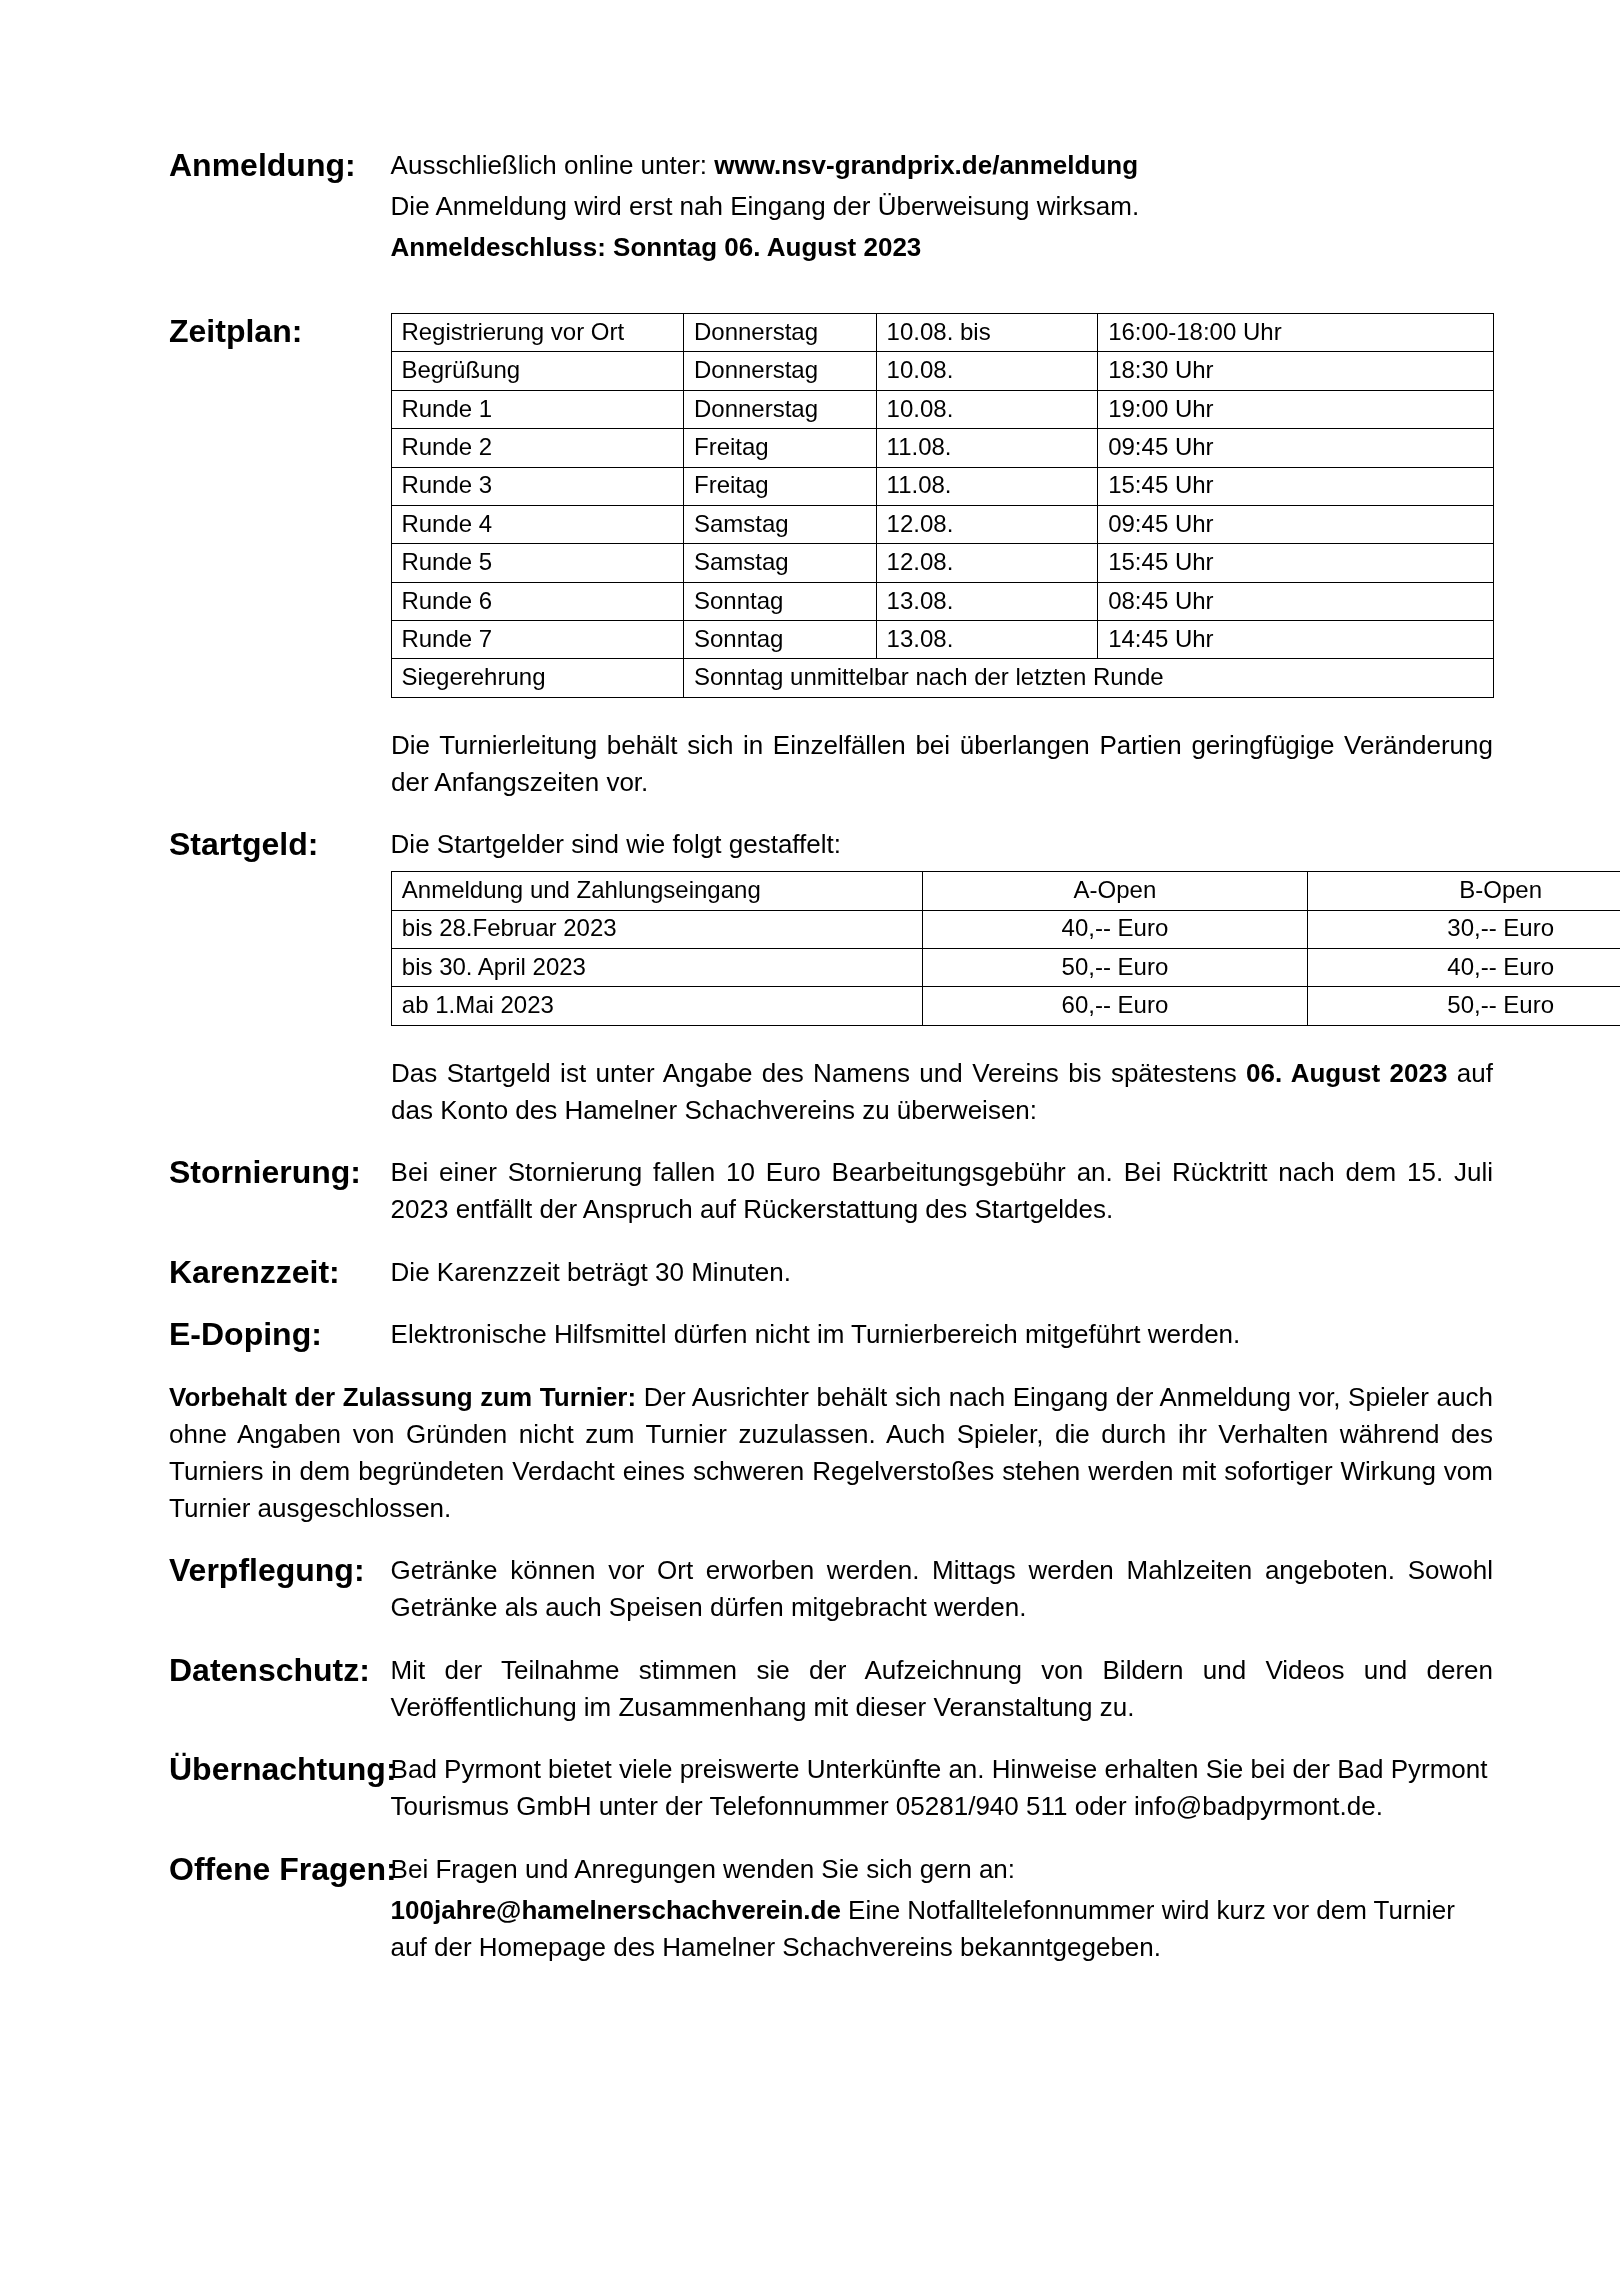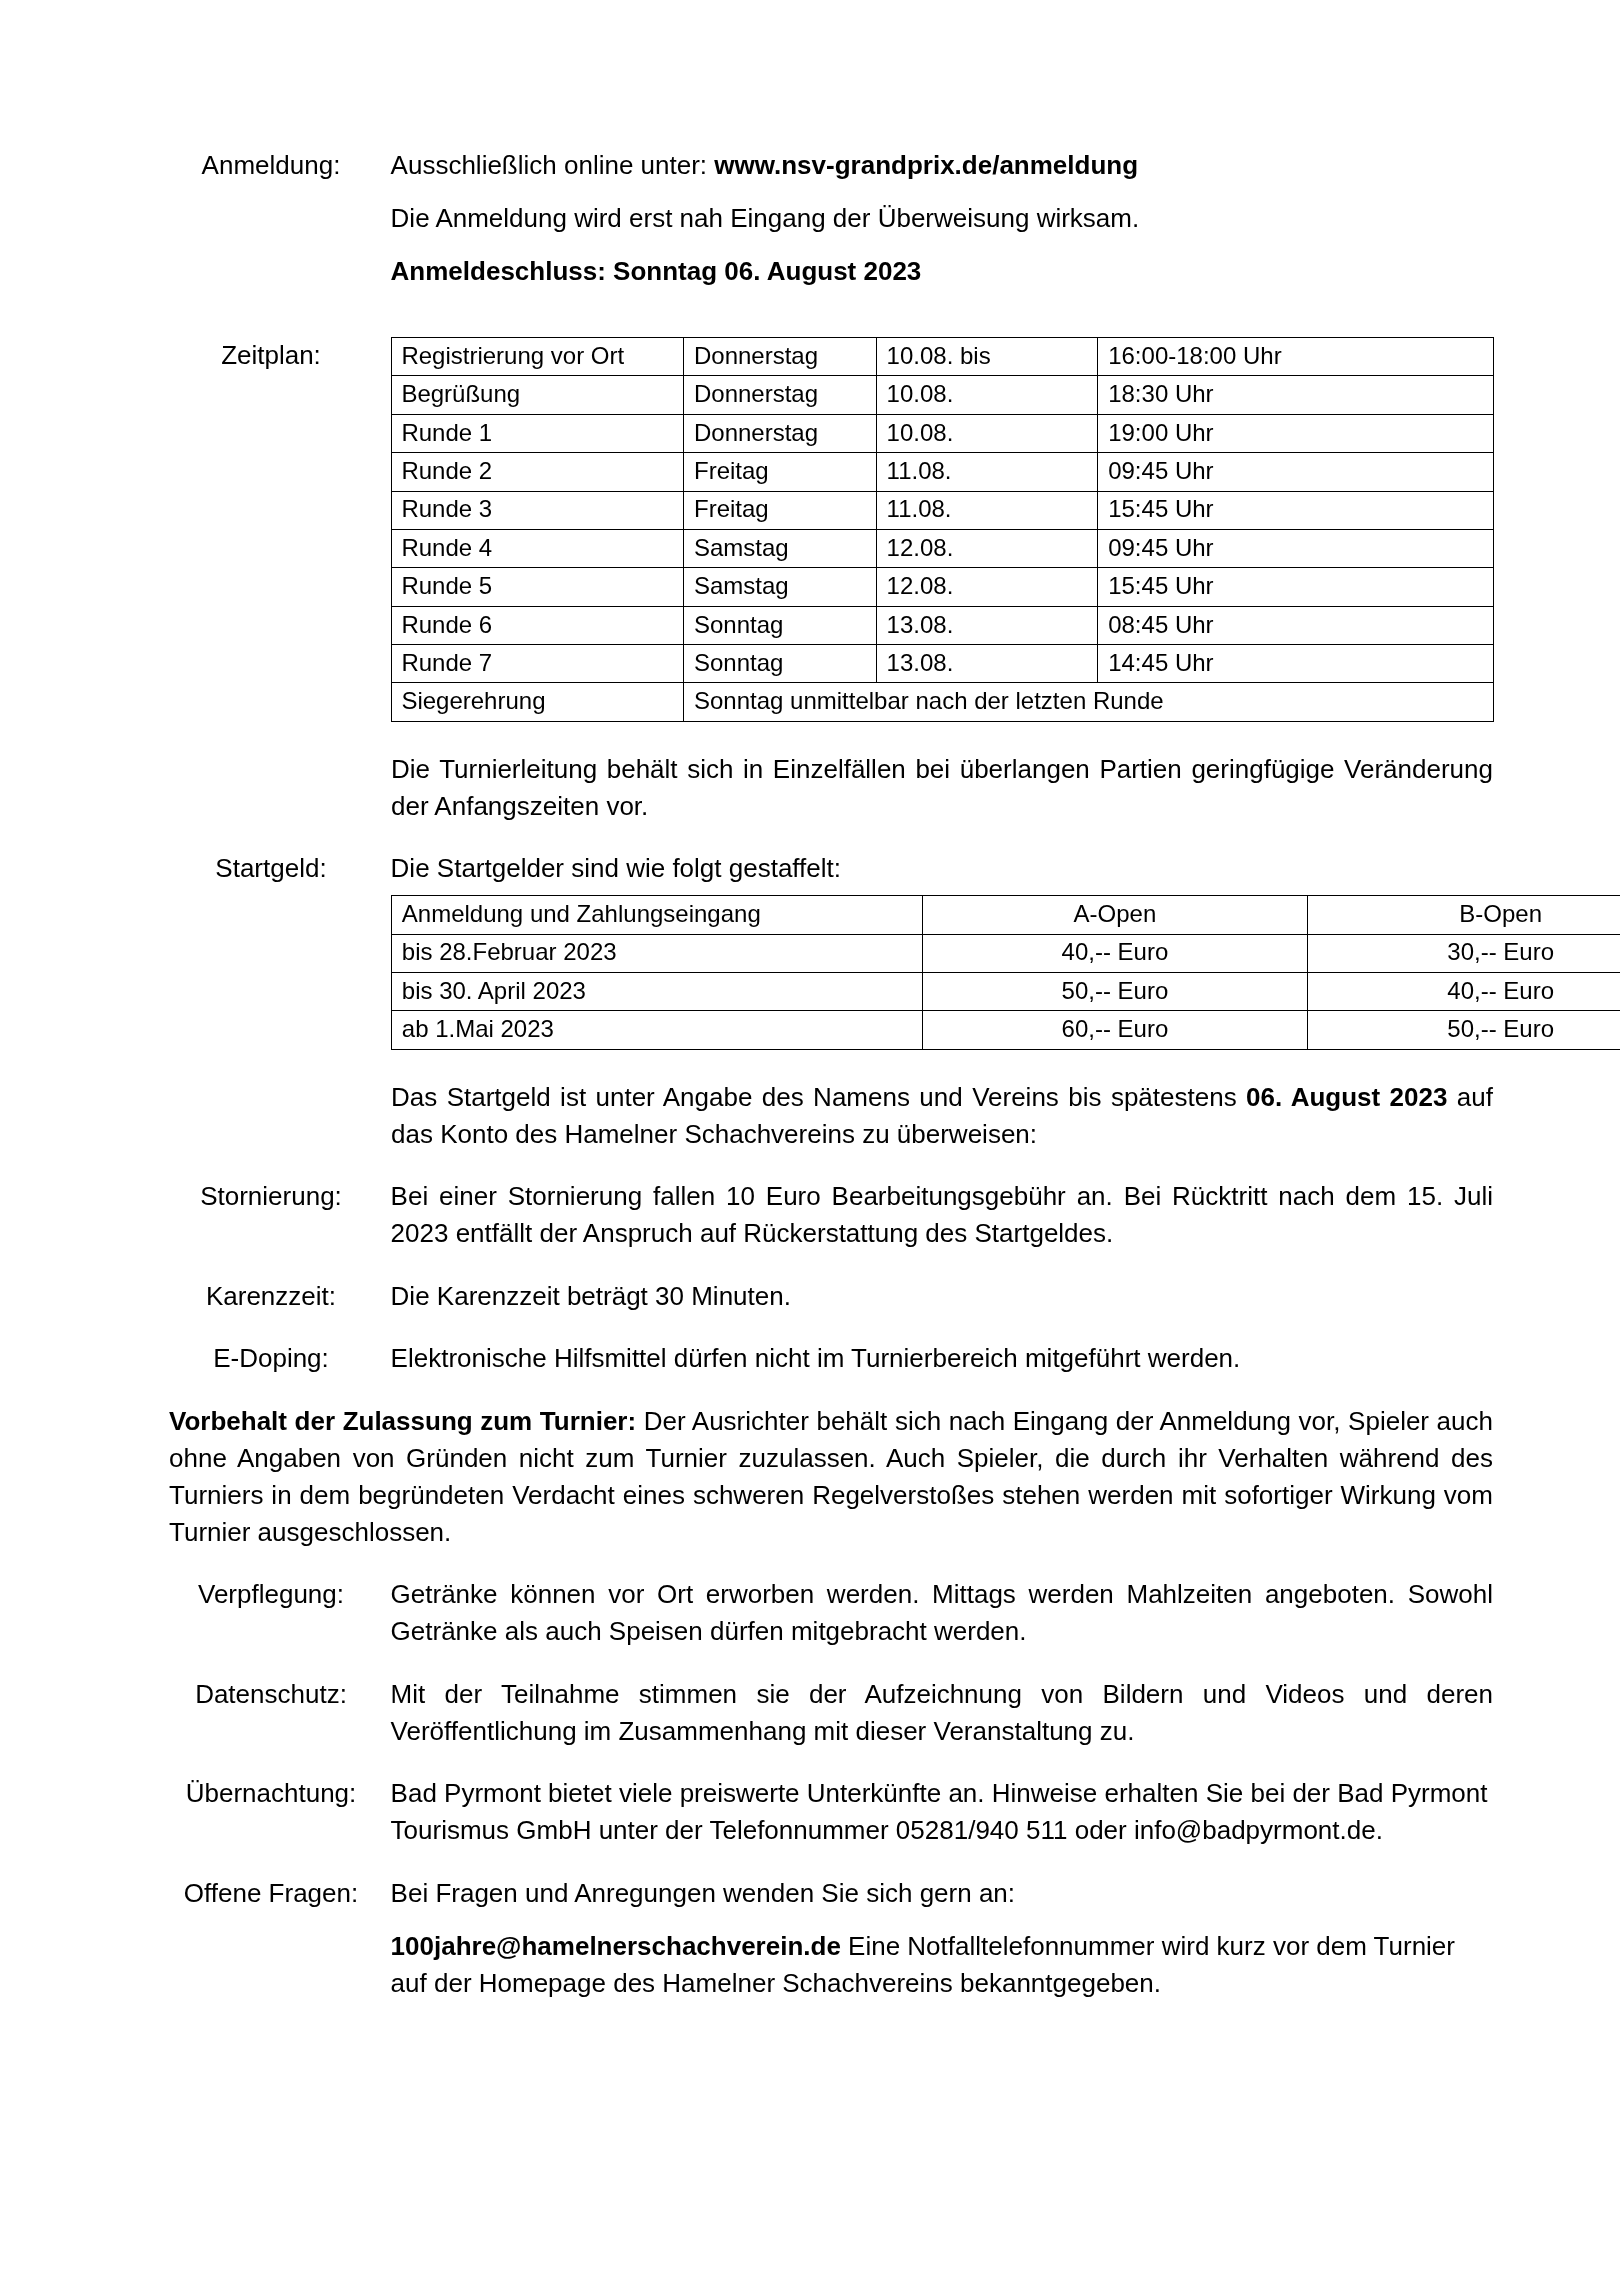--- a/index.html
+++ b/index.html
@@ -25,41 +25,41 @@
 
   
   .block {
     display: flex;
     align-items: flex-start;
     margin-bottom: 25.5px;
   }
   .block .label {
     flex: 0 0 auto;
     width: 204px;
-    font-weight: normal;
-    font-size: 26px;
+    font-weight: bold;
+    font-size: 32px;
     line-height: 37px;
-    text-align: center;
+    text-align: left;
     padding-right: 0;
     white-space: nowrap;
   }
   .block .body {
     flex: 1 1 auto;
     padding-left: 17.6px;
     font-size: 26px;
     line-height: 37px;
   }
 
   .para {
     margin: 0;
     font-size: 26px;
     line-height: 37px;
   }
   .para + .para {
-    margin-top: 16px;
+    margin-top: 4px;
   }
   .justify { text-align: justify; text-align-last: left; }
   .b { font-weight: bold; }
 
   
   .indent-block {
     margin-left: 222px;
     margin-bottom: 25.5px;
   }
 

